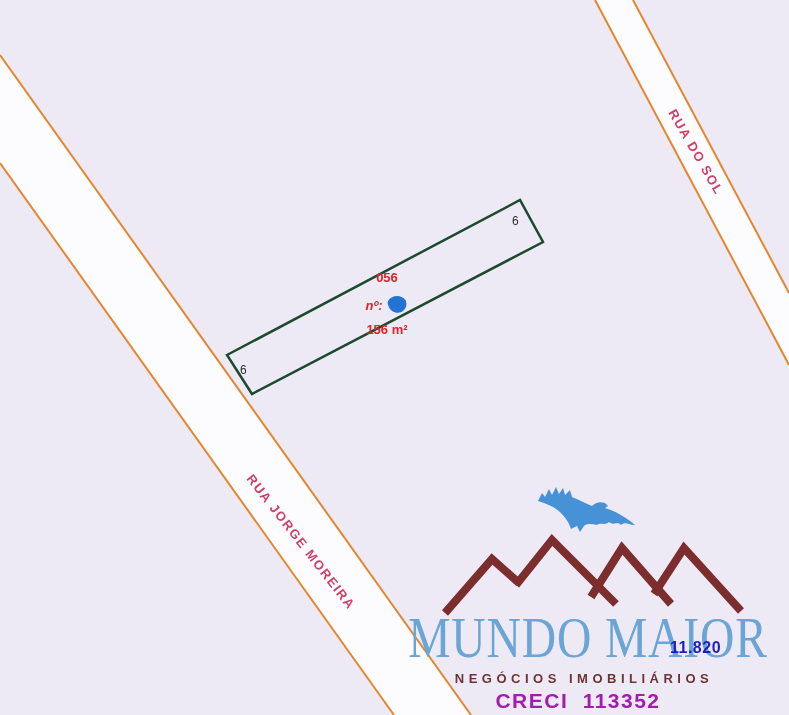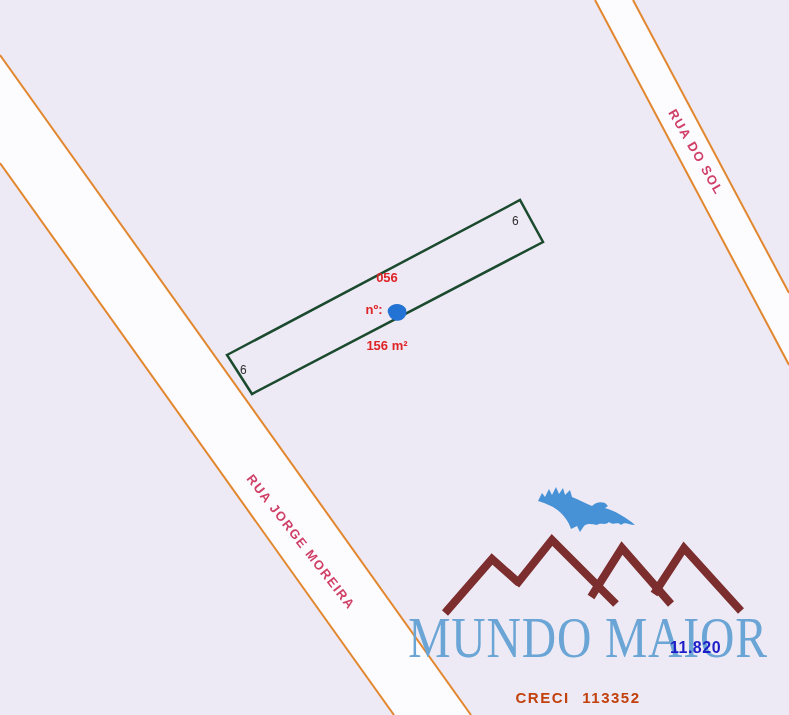--- a/index.html
+++ b/index.html
@@ -23,46 +23,46 @@
     left:301px;top:542px;
     transform:translate(-50%,-50%) rotate(52deg);
   }
   .corner-label{
     font-size:12px;color:#2e2e2e;font-family:"Liberation Sans",sans-serif;
   }
   #corner-label-top{left:512px;top:214px;}
   #corner-label-bottom{left:240px;top:363px;}
   #lot-label-block{
     left:387px;top:271px;transform:translateX(-50%);
-    display:flex;flex-direction:column;align-items:center;gap:17px;
+    display:flex;flex-direction:column;align-items:center;gap:9px;
     color:#de2427;font-size:13px;font-weight:600;line-height:1.15;
     text-align:center;white-space:nowrap;
   }
-  #lot-label-block .row2{display:flex;align-items:flex-start;gap:4px;}
+  #lot-label-block .row2{display:flex;align-items:flex-end;gap:4px;font-style:italic;}
   #overlay-number{
     left:670px;top:639px;
     font-size:16px;font-weight:bold;color:#1d1dc8;z-index:6;
     font-family:"Liberation Sans",sans-serif;letter-spacing:0.5px;
   }
   #logo-title{
     left:588px;top:610px;
     transform:translateX(-50%) scaleX(0.85);
     font-family:"Liberation Serif","DejaVu Serif",serif;
     font-size:56px;line-height:1;color:#6aa5d5;
     letter-spacing:1px;white-space:nowrap;z-index:5;
   }
   #logo-subtitle{
     left:584px;top:671px;transform:translateX(-50%);
     font-size:13px;font-weight:bold;letter-spacing:4.5px;
     color:#6d3333;white-space:nowrap;z-index:5;
   }
   #logo-creci{
     left:578px;top:689px;transform:translateX(-50%);
-    font-size:15px;font-weight:bold;letter-spacing:1.5px;word-spacing:7px;
-    color:#c2410c;white-space:nowrap;z-index:5;
+    font-size:21px;font-weight:bold;letter-spacing:1.5px;word-spacing:7px;
+    color:#a21caf;white-space:nowrap;z-index:5;
   }
 </style>
 </head>
 <body>
 
 <div id="stage">
 
   <svg id="map-svg" width="789" height="715" viewBox="0 0 789 715">
 
     <polygon points="0,55 471,715 394,715 0,163" fill="#fcfbfe"></polygon>
@@ -108,17 +108,18 @@
     <div class="row2">
       <span>nº:</span>
       <svg width="22" height="19" viewBox="0 0 22 19">
         <path d="M6,2 C10,0 16,1 19,5 C21,9 20,14 15,17 C10,19 4,17 2,11 C0,7 2,4 6,2 Z" fill="#2273d3"></path>
       </svg>
     </div>
     <div>156 m²</div>
   </div>
 
   <div class="abs" id="logo-title">MUNDO MAIOR</div>
+  <div class="abs" id="logo-subtitle">NEGÓCIOS IMOBILIÁRIOS</div>
   <div class="abs" id="logo-creci">CRECI 113352</div>
 
   <div class="abs" id="overlay-number">11.820</div>
 
 </div>
 
 </body></html>

